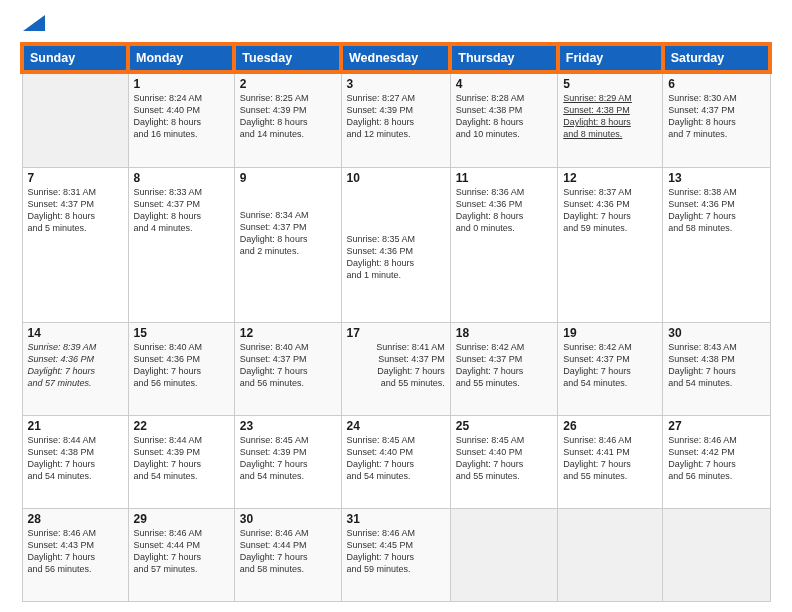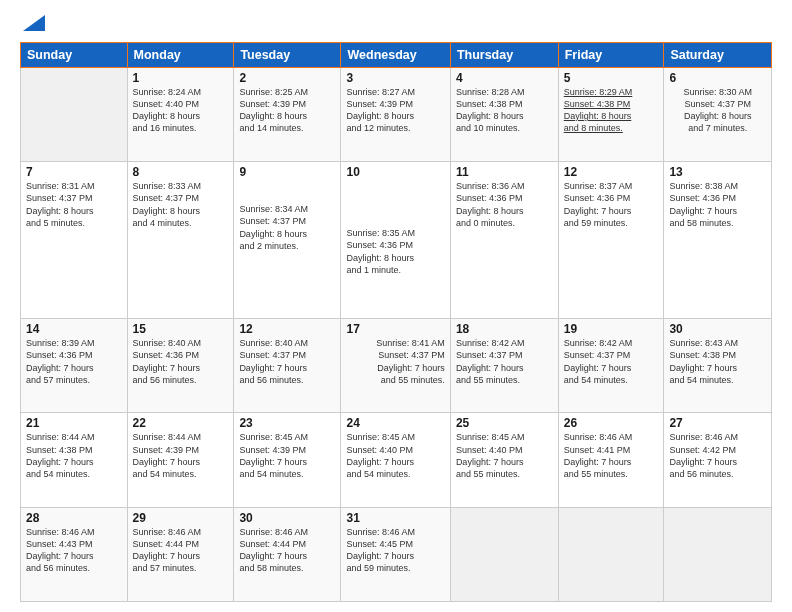--- a/index.html
+++ b/index.html
@@ -46,21 +46,21 @@
       border-collapse: collapse;
       flex: 1;
     }
     .calendar thead tr th {
       background-color: #1565c0;
       color: #fff;
       font-size: 12.5px;
       font-weight: bold;
       padding: 5px 6px;
       text-align: left;
-      border: 1px solid #f97316;
+      border: 4px solid #f97316;
     }
     .calendar tbody tr td {
       vertical-align: top;
       border: 1px solid #ccc;
       padding: 3px 5px;
       font-size: 9.5px;
       color: #333;
       width: 113px;
       background: #fff;
     }
@@ -165,21 +165,21 @@
           </td>
           <td>
             <span class="day-number">5</span>
             <div class="day-info" style="white-space: pre-line; text-decoration: underline;">Sunrise: 8:29 AM
 Sunset: 4:38 PM
 Daylight: 8 hours
 and 8 minutes.</div>
           </td>
           <td>
             <span class="day-number">6</span>
-            <div class="day-info" style="white-space: pre-line; text-align: center;">Sunrise: 8:30 AM
+            <div class="day-info" style="white-space: pre-line;">Sunrise: 8:30 AM
 Sunset: 4:37 PM
 Daylight: 8 hours
 and 7 minutes.</div>
           </td>
         </tr>
         <tr>
           <td>
             <span class="day-number">7</span>
             <div class="day-info" style="white-space: pre-line;">Sunrise: 8:31 AM
 Sunset: 4:37 PM
@@ -225,21 +225,21 @@
             <span class="day-number">13</span>
             <div class="day-info" style="white-space: pre-line;">Sunrise: 8:38 AM
 Sunset: 4:36 PM
 Daylight: 7 hours
 and 58 minutes.</div>
           </td>
         </tr>
         <tr>
           <td>
             <span class="day-number">14</span>
-            <div class="day-info" style="white-space: pre-line;">Sunrise: 8:39 AM
+            <div class="day-info" style="white-space: pre-line; font-style: italic;">Sunrise: 8:39 AM
 Sunset: 4:36 PM
 Daylight: 7 hours
 and 57 minutes.</div>
           </td>
           <td>
             <span class="day-number">15</span>
             <div class="day-info" style="white-space: pre-line;">Sunrise: 8:40 AM
 Sunset: 4:36 PM
 Daylight: 7 hours
 and 56 minutes.</div>

